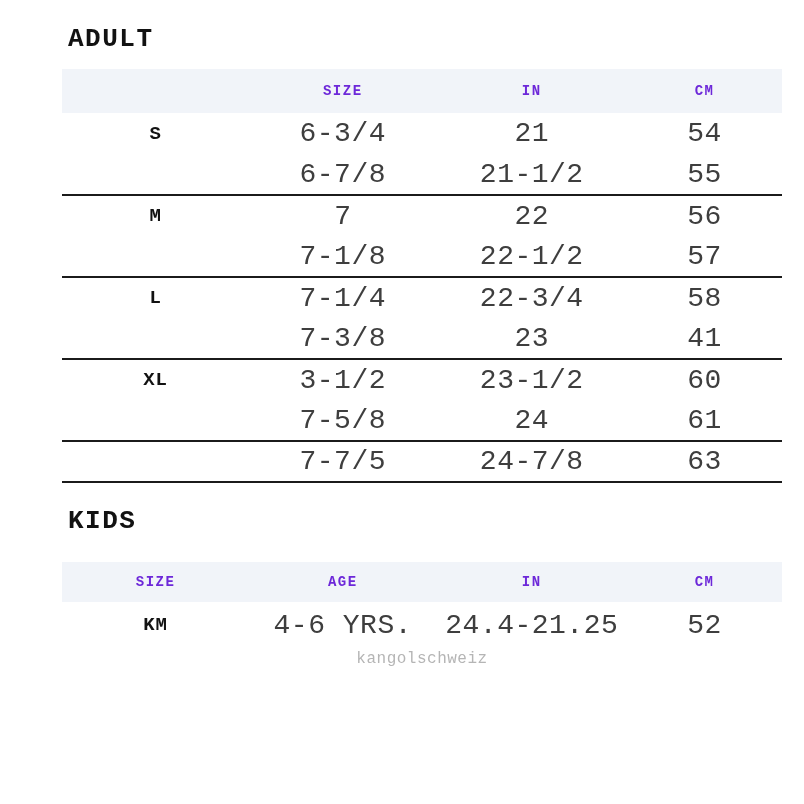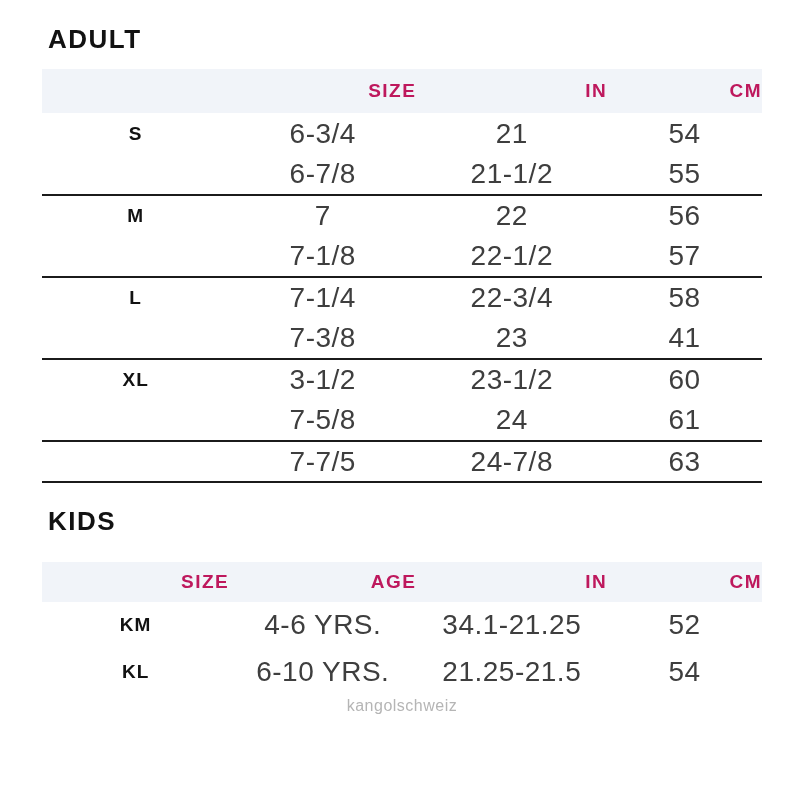--- a/index.html
+++ b/index.html
@@ -5,21 +5,22 @@
   * { box-sizing: border-box; }
   html, body { margin: 0; padding: 0; }
   body {
     width: 804px;
     height: 804px;
     background: #ffffff;
     overflow: hidden;
     font-family: "Liberation Sans", sans-serif;
   }
   .page {
-    padding: 26px 42px 0 42px;
+    padding: 26px 42px 0 62px;
+    font-family: Liberation Mono, monospace;
   }
   .section-title {
     font-size: 26px;
     font-weight: 800;
     letter-spacing: 1.5px;
     color: #121212;
     margin: 0 0 16px 6px;
     line-height: 1.05;
   }
   .section-title.kids {
@@ -30,25 +31,25 @@
     width: 720px;
     border-collapse: collapse;
     table-layout: fixed;
   }
   table.chart col.c1 { width: 26%; }
   table.chart col.c2 { width: 26%; }
   table.chart col.c3 { width: 26.5%; }
   table.chart col.c4 { width: 21.5%; }
   table.chart thead th {
     background: #f1f4f9;
-    font-size: 19px;
+    font-size: 14px;
     font-weight: 700;
     letter-spacing: 1.5px;
-    color: #be185d;
-    text-align: right;
+    color: #6d28d9;
+    text-align: center;
     padding: 0;
   }
   table.adult thead th { height: 44px; }
   table.kidstbl thead th { height: 40px; }
   table.chart td {
     text-align: center;
     font-size: 28px;
     font-weight: 400;
     letter-spacing: 0.5px;
     color: #3e3e3e;
@@ -176,27 +177,21 @@
         <th>SIZE</th>
         <th>AGE</th>
         <th>IN</th>
         <th>CM</th>
       </tr>
     </thead>
     <tbody>
       <tr>
         <td class="lbl">KM</td>
         <td>4-6 YRS.</td>
-        <td>34.1-21.25</td>
+        <td>24.4-21.25</td>
         <td>52</td>
-      </tr>
-      <tr>
-        <td class="lbl">KL</td>
-        <td>6-10 YRS.</td>
-        <td>21.25-21.5</td>
-        <td>54</td>
       </tr>
     </tbody>
   </table>
 
   <div class="watermark">kangolschweiz</div>
 
 </div>
 
 </body></html>

